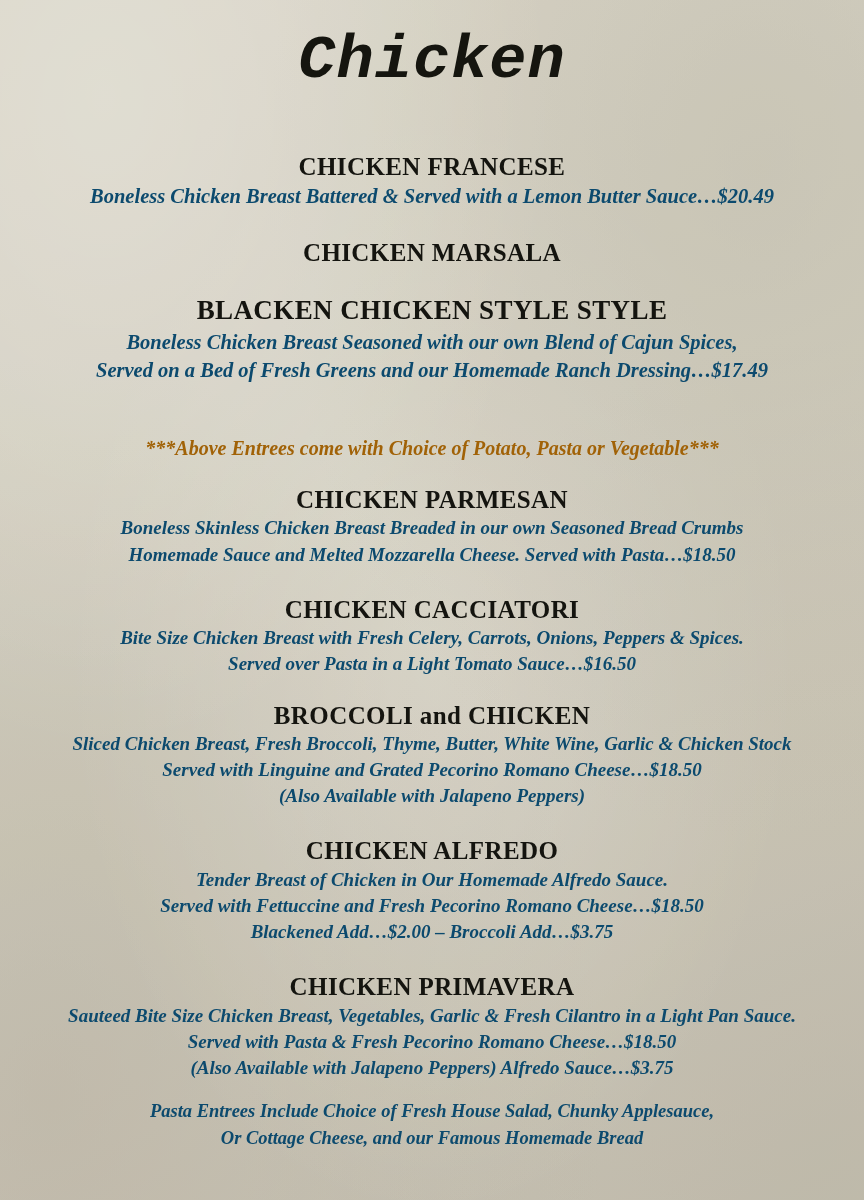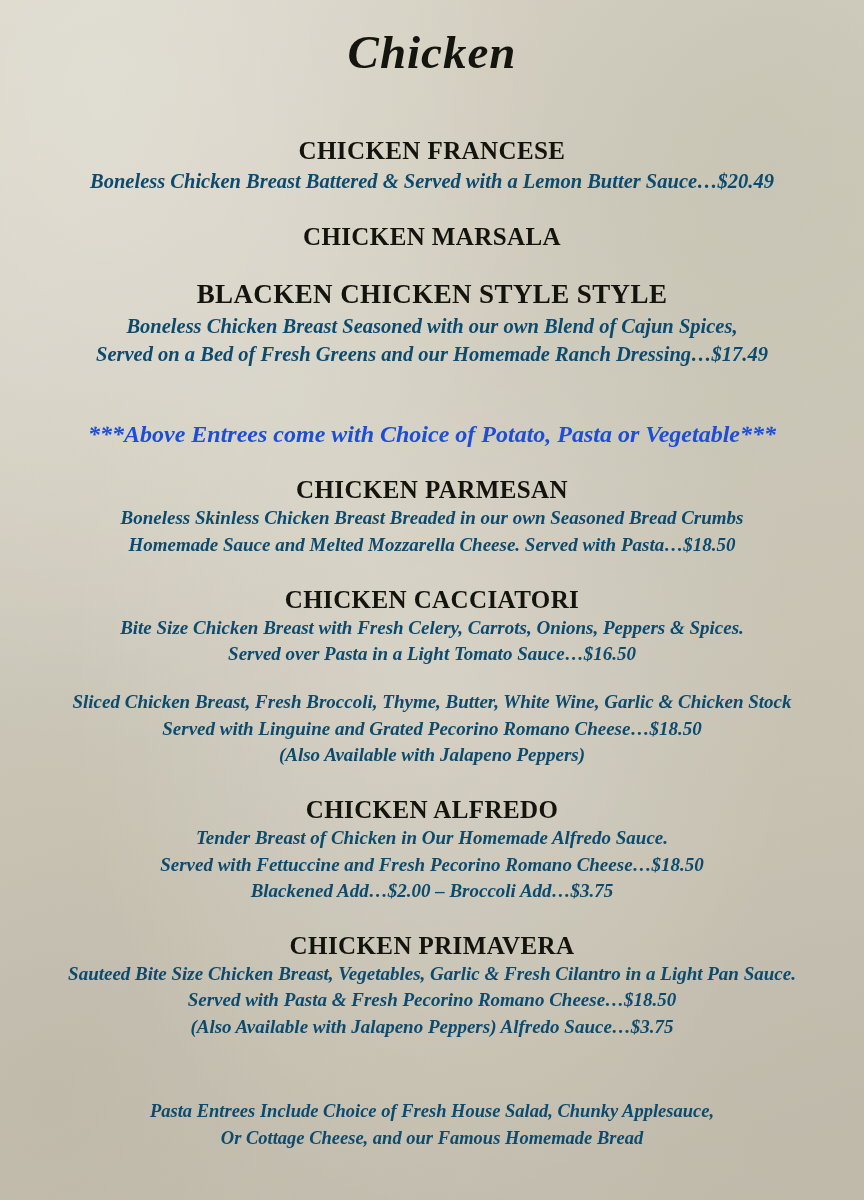--- a/index.html
+++ b/index.html
@@ -33,24 +33,24 @@
   .page {
     position: relative;
     width: 864px;
     height: 1200px;
     box-sizing: border-box;
     padding: 14px 46px 0 46px;
     text-align: center;
     z-index: 2;
   }
   .menu-title {
-    font-family: Liberation Serif, serif;
+    font-family: Liberation Mono, monospace;
     font-style: italic;
     font-weight: bold;
-    font-size: 47px;
+    font-size: 62px;
     letter-spacing: 1px;
     margin: 14px 0 0 0;
     line-height: 1.05;
     color: #15150f;
   }
   .section {
     margin-top: 16px;
   }
   .item {
     margin-top: 26px;
@@ -71,23 +71,23 @@
     font-size: 20.5px;
     line-height: 1.38;
     color: #0c4a6e;
   }
   .desc-line.small {
     font-size: 19px;
   }
   .note-line {
     font-style: italic;
     font-weight: bold;
-    font-size: 24px;
+    font-size: 20px;
     line-height: 1.4;
-    color: #1d4ed8;
+    color: #a16207;
   }
   .entree-note {
     margin-top: 50px;
     margin-bottom: 16px;
   }
   .footer-note {
     position: absolute;
     left: 46px;
     right: 46px;
     bottom: 48px;
@@ -138,20 +138,21 @@
       <div class="desc-line small">Homemade Sauce and Melted Mozzarella Cheese. Served with Pasta…$18.50</div>
     </div>
 
     <div class="item">
       <div class="item-name">CHICKEN CACCIATORI</div>
       <div class="desc-line small">Bite Size Chicken Breast with Fresh Celery, Carrots, Onions, Peppers &amp; Spices.</div>
       <div class="desc-line small">Served over Pasta in a Light Tomato Sauce…$16.50</div>
     </div>
 
     <div class="item tight">
+      <div class="item-name">BROCCOLI and CHICKEN</div>
       <div class="desc-line small">Sliced Chicken Breast, Fresh Broccoli, Thyme, Butter, White Wine, Garlic &amp; Chicken Stock</div>
       <div class="desc-line small">Served with Linguine and Grated Pecorino Romano Cheese…$18.50</div>
       <div class="desc-line small">(Also Available with Jalapeno Peppers)</div>
     </div>
 
     <div class="item">
       <div class="item-name">CHICKEN ALFREDO</div>
       <div class="desc-line small">Tender Breast of Chicken in Our Homemade Alfredo Sauce.</div>
       <div class="desc-line small">Served with Fettuccine and Fresh Pecorino Romano Cheese…$18.50</div>
       <div class="desc-line small">Blackened Add…$2.00 – Broccoli Add…$3.75</div>

